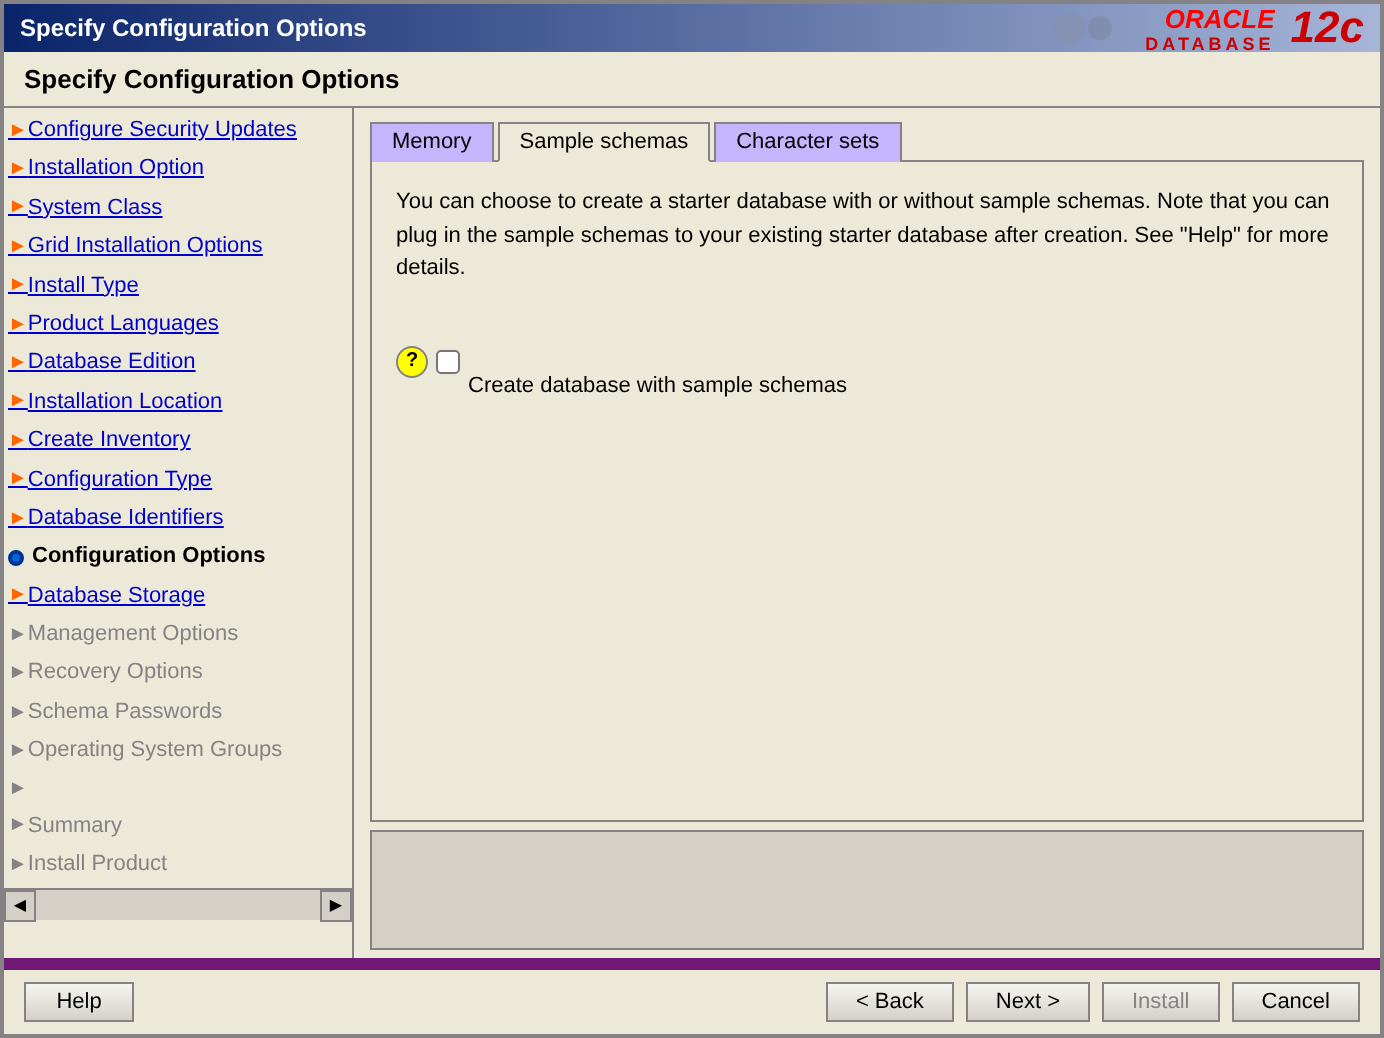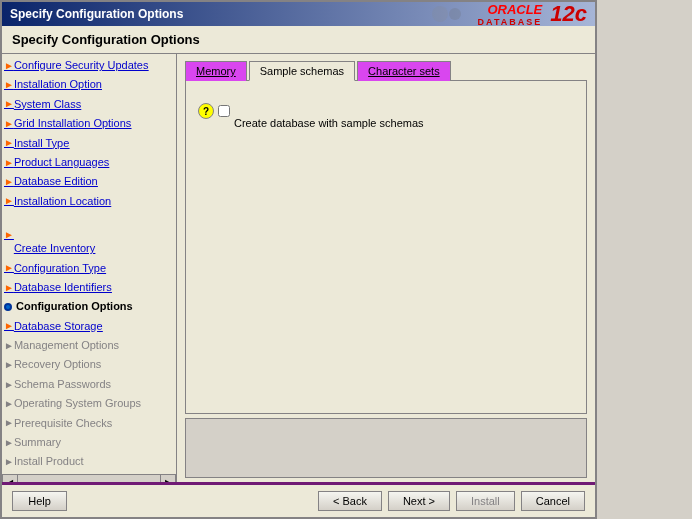--- a/index.html
+++ b/index.html
@@ -6,21 +6,21 @@
     body {
       font-family: Arial, sans-serif;
       font-size: 12px;
       background: #d4d0c8;
       width: 692px;
       height: 519px;
       overflow: hidden;
     }
 
     .window {
-      width: 597px;
+      width: 692px;
       height: 519px;
       background: #ece9d8;
       border: 2px solid #848284;
       display: flex;
       flex-direction: column;
     }
 
     .title-bar {
       background: linear-gradient(to right, #0a246a, #a6b5d7);
       color: white;
@@ -127,27 +127,26 @@
     
     .tabs {
       display: flex;
       padding: 6px 8px 0 8px;
       background: #ece9d8;
       gap: 2px;
     }
 
     .tab {
       padding: 3px 10px;
-      background: #d946ef;
+      background: #c4b5fd;
       border: 1px solid #848284;
       border-bottom: none;
       cursor: pointer;
       font-size: 11px;
       color: #000;
-      text-decoration: underline;
       position: relative;
       bottom: -1px;
     }
 
     .tab.active {
       background: #ece9d8;
       border-bottom: 1px solid #ece9d8;
       color: #000;
       text-decoration: none;
       font-weight: normal;
@@ -208,21 +207,21 @@
       margin: 4px 8px;
       height: 60px;
       border: 1px solid #848284;
       background: #d4d0c8;
       flex-shrink: 0;
     }
 
     
     .footer {
       background: #ece9d8;
-      border-top: 3px solid #701a75;
+      border-top: 6px solid #701a75;
       padding: 6px 10px;
       display: flex;
       justify-content: space-between;
       align-items: center;
       flex-shrink: 0;
     }
 
     .footer-left {
       display: flex;
       gap: 6px;
@@ -349,21 +348,21 @@
         <div class="sidebar-item">
           <span class="icon-arrow">►</span>
           <span style="color:#0000cc;text-decoration:underline;">Database Edition</span>
         </div>
         <div class="sidebar-item">
           <span class="icon-arrow">►</span>
           <span style="color:#0000cc;text-decoration:underline;">Installation Location</span>
         </div>
         <div class="sidebar-item">
           <span class="icon-arrow">►</span>
-          <span style="color:#0000cc;text-decoration:underline;margin-top:28px;">Create Inventory</span>
+          <span style="color:#0000cc;text-decoration:underline;">Create Inventory</span>
         </div>
         <div class="sidebar-item">
           <span class="icon-arrow">►</span>
           <span style="color:#0000cc;text-decoration:underline;">Configuration Type</span>
         </div>
         <div class="sidebar-item">
           <span class="icon-arrow">►</span>
           <span style="color:#0000cc;text-decoration:underline;">Database Identifiers</span>
         </div>
         <div class="sidebar-item active">
@@ -385,21 +384,20 @@
         <div class="sidebar-item disabled">
           <span class="icon-arrow" style="color:#848284;">►</span>
           <span>Schema Passwords</span>
         </div>
         <div class="sidebar-item disabled">
           <span class="icon-arrow" style="color:#848284;">►</span>
           <span>Operating System Groups</span>
         </div>
         <div class="sidebar-item disabled">
           <span class="icon-arrow" style="color:#848284;">►</span>
-          <span>Prerequisite Checks</span>
         </div>
         <div class="sidebar-item disabled">
           <span class="icon-arrow" style="color:#848284;">►</span>
           <span>Summary</span>
         </div>
         <div class="sidebar-item disabled">
           <span class="icon-arrow" style="color:#848284;">►</span>
           <span>Install Product</span>
         </div>
 
@@ -420,20 +418,21 @@
         </div>
         <div class="tab active">
           <span>Sample schemas</span>
         </div>
         <div class="tab">
           <span>Character sets</span>
         </div>
       </div>
 
       <div class="tab-content">
+        <p class="description-text">You can choose to create a starter database with or without sample schemas. Note that you can plug in the sample schemas to your existing starter database after creation. See "Help" for more details.</p>
 
         <div class="checkbox-row">
           <div class="help-icon">
             <span>?</span>
           </div>
           <input type="checkbox" class="checkbox-input" style="">
           <span class="checkbox-label">Create database with sample schemas</span>
         </div>
       </div>
 

